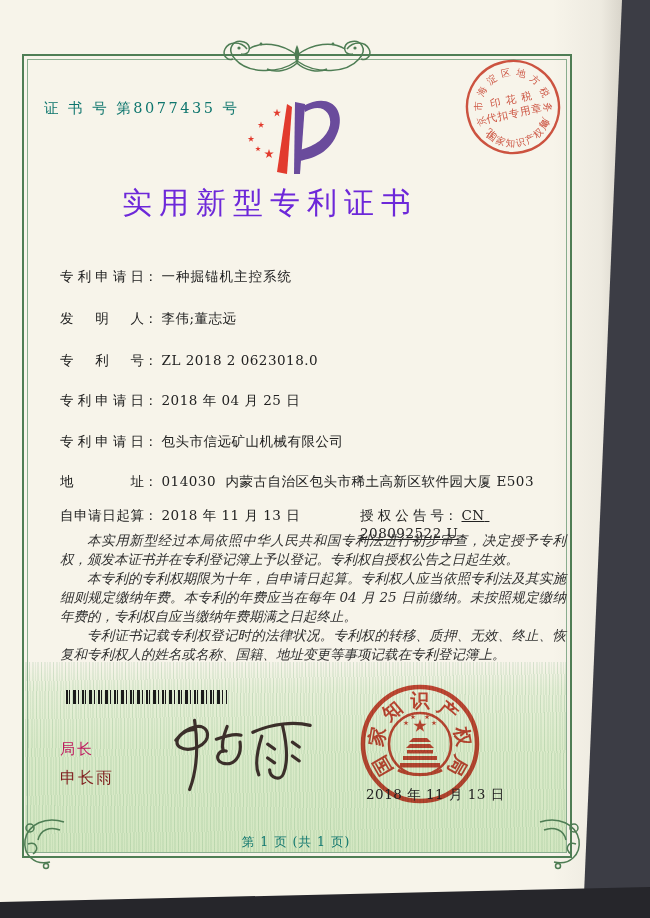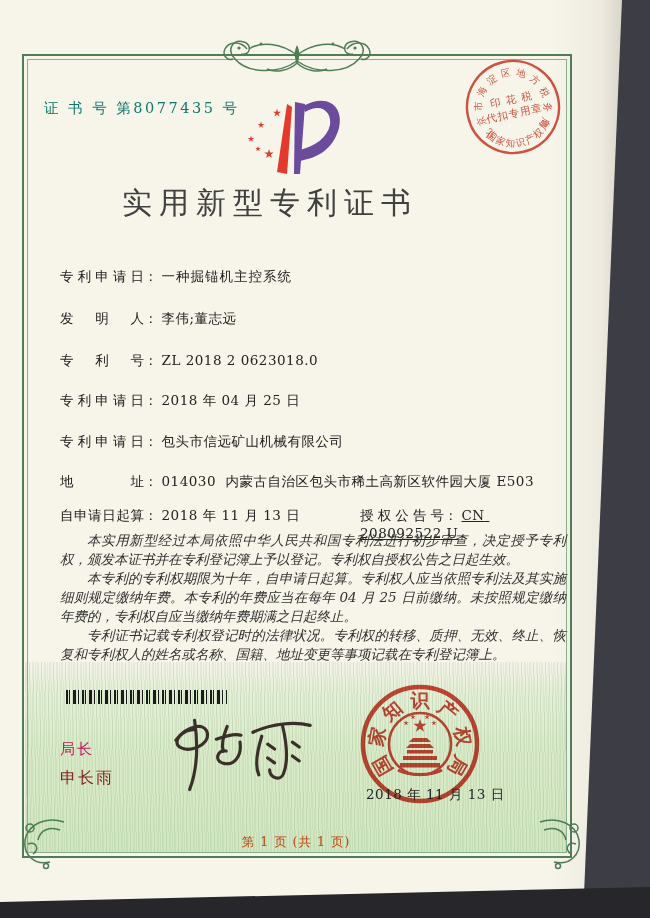--- a/index.html
+++ b/index.html
@@ -17,41 +17,41 @@
   .frame{left:22px;top:54px;width:546px;height:800px;border:2px solid #4f7e55;z-index:2;}
   .frame-inner{position:absolute;left:3px;top:3px;right:3px;bottom:3px;border:1px solid #8aae8f;}
   
   .band{left:25px;top:662px;width:542px;height:191px;z-index:1;
     background:
       repeating-linear-gradient(91deg,rgba(110,165,115,.13) 0 1px,rgba(110,165,115,0) 1px 4px),
       repeating-linear-gradient(88.5deg,rgba(100,160,105,.12) 0 1px,rgba(100,160,105,0) 1px 3px),
       linear-gradient(180deg,rgba(219,236,202,0) 0%,rgba(219,236,202,.55) 14%,rgba(214,233,196,.85) 45%,rgba(209,230,191,.95) 100%);}
   
   .cert-no{left:44px;top:88px;font-size:14.5px;letter-spacing:2.5px;color:#0f766e;z-index:4;margin-top:11px;}
-  .title{left:22px;top:183px;width:496px;text-align:center;font-size:30px;letter-spacing:7px;color:#404040;z-index:4;}
+  .title{left:22px;top:183px;width:496px;text-align:center;font-size:30px;letter-spacing:7px;color:#6d28d9;z-index:4;}
   .row{left:60px;font-size:13.5px;z-index:4;white-space:nowrap;color:#222;}
   .lbl{display:inline-block;width:84px;text-align:justify;text-align-last:justify;vertical-align:bottom;}
   .colon{display:inline-block;margin-right:4px;}
   .val{white-space:pre-wrap;letter-spacing:.5px;}
   .val-bold{font-weight:normal;letter-spacing:1px;}
   .pair2{position:absolute;left:300px;top:0;white-space:nowrap;text-decoration:underline;}
   .body-text{left:60px;top:531px;width:506px;z-index:4;font-size:13.5px;line-height:19px;
     font-style:italic;color:#303030;text-align:justify;}
   .body-text p{margin:0;text-indent:2em;}
   .barcode{left:66px;top:690px;width:161px;height:14px;z-index:4;
     background:repeating-linear-gradient(90deg,#1b1b1b 0 2px,transparent 2px 3px,#1b1b1b 3px 4px,transparent 4px 7px,#1b1b1b 7px 10px,transparent 10px 12px,#1b1b1b 12px 13px,transparent 13px 16px);}
   .officer-title{left:60px;top:740px;font-size:15px;letter-spacing:2px;z-index:4;color:#be185d;}
   .officer-name{left:60px;top:768px;font-size:16px;letter-spacing:2px;z-index:4;color:#7f1d1d;}
   .signature{left:162px;top:712px;z-index:5;}
   .seal{left:356px;top:680px;z-index:5;mix-blend-mode:multiply;opacity:.92;}
   .seal text{font-family:"DejaVu Serif",serif;font-weight:bold;fill:#d03a2a;}
   .seal-date{left:366px;top:786px;width:130px;font-size:13.5px;letter-spacing:.5px;color:#222;z-index:6;white-space:nowrap;}
   .stamp{left:462px;top:56px;z-index:6;mix-blend-mode:multiply;opacity:.88;transform:rotate(-12deg);}
   .stamp text{fill:#cd3f2c;font-family:"DejaVu Serif",serif;}
-  .footer{left:22px;top:834px;width:548px;text-align:center;font-size:12.5px;letter-spacing:1px;color:#c2410c;z-index:4;}
+  .footer{left:22px;top:834px;width:548px;text-align:center;font-size:12.5px;letter-spacing:1px;color:#0f766e;z-index:4;}
   .ornament{z-index:3;}
   svg{display:block;}
 </style>
 </head>
 <body>
 
 <svg width="0" height="0" style="position:absolute">
   <defs>
     <path id="st" d="M0,-1 L0.2245,-0.309 L0.951,-0.309 L0.3633,0.118 L0.5878,0.809 L0,0.382 L-0.5878,0.809 L-0.3633,0.118 L-0.951,-0.309 L-0.2245,-0.309 Z"></path>
   </defs>

